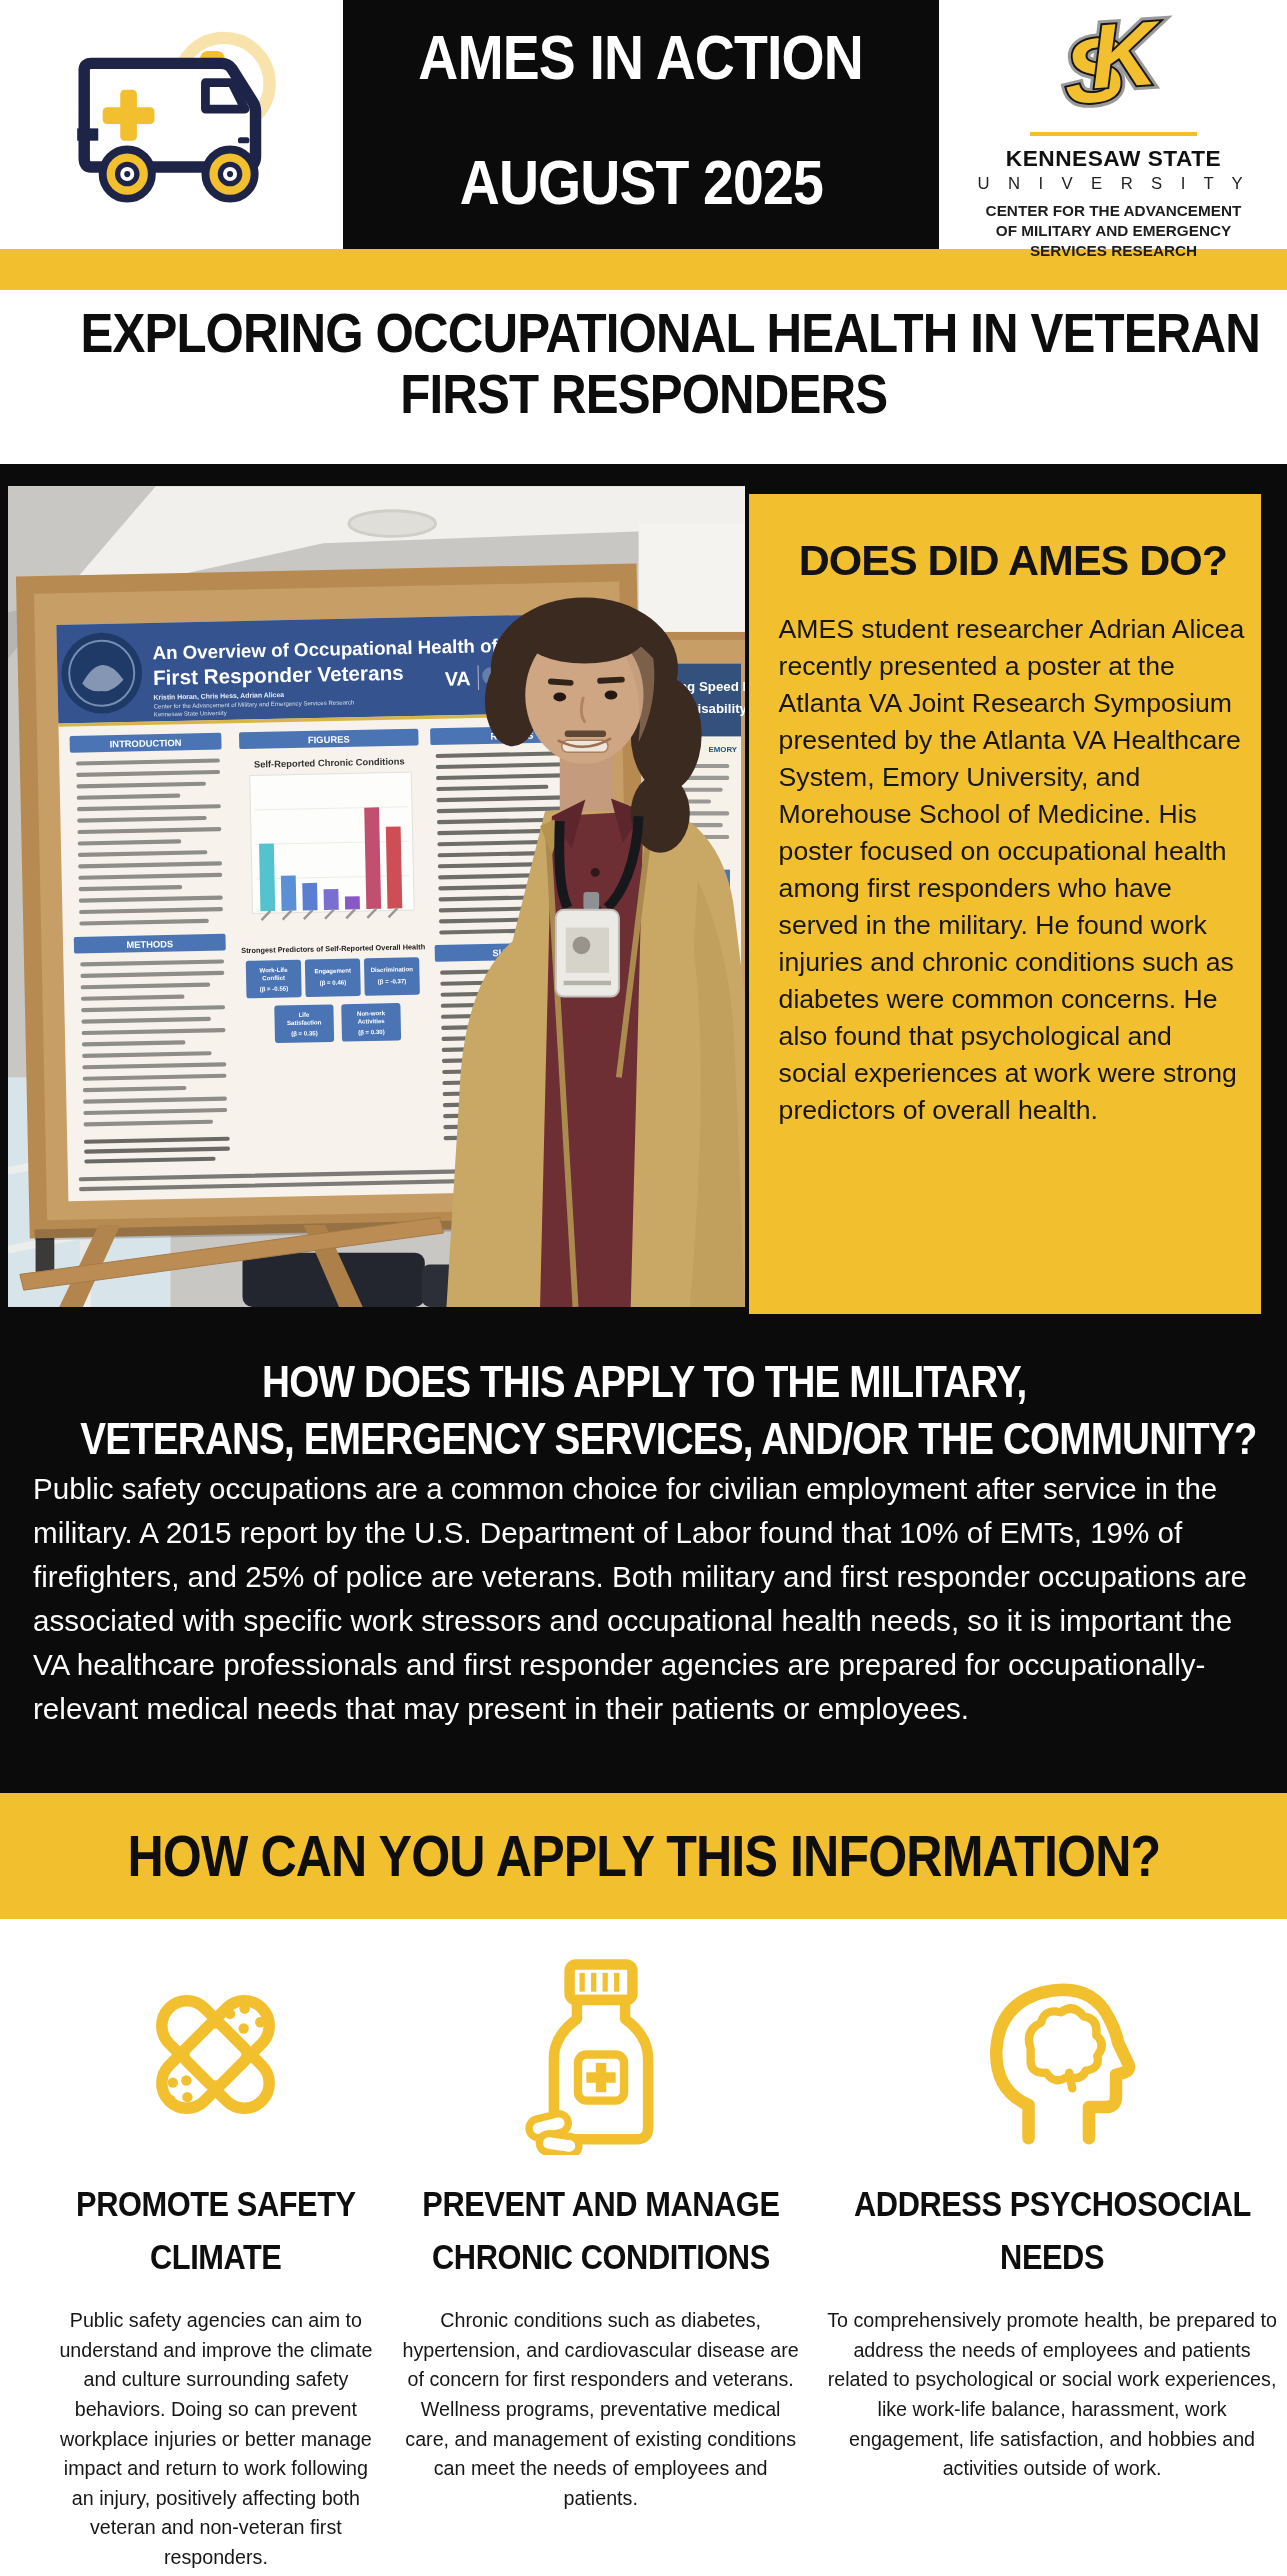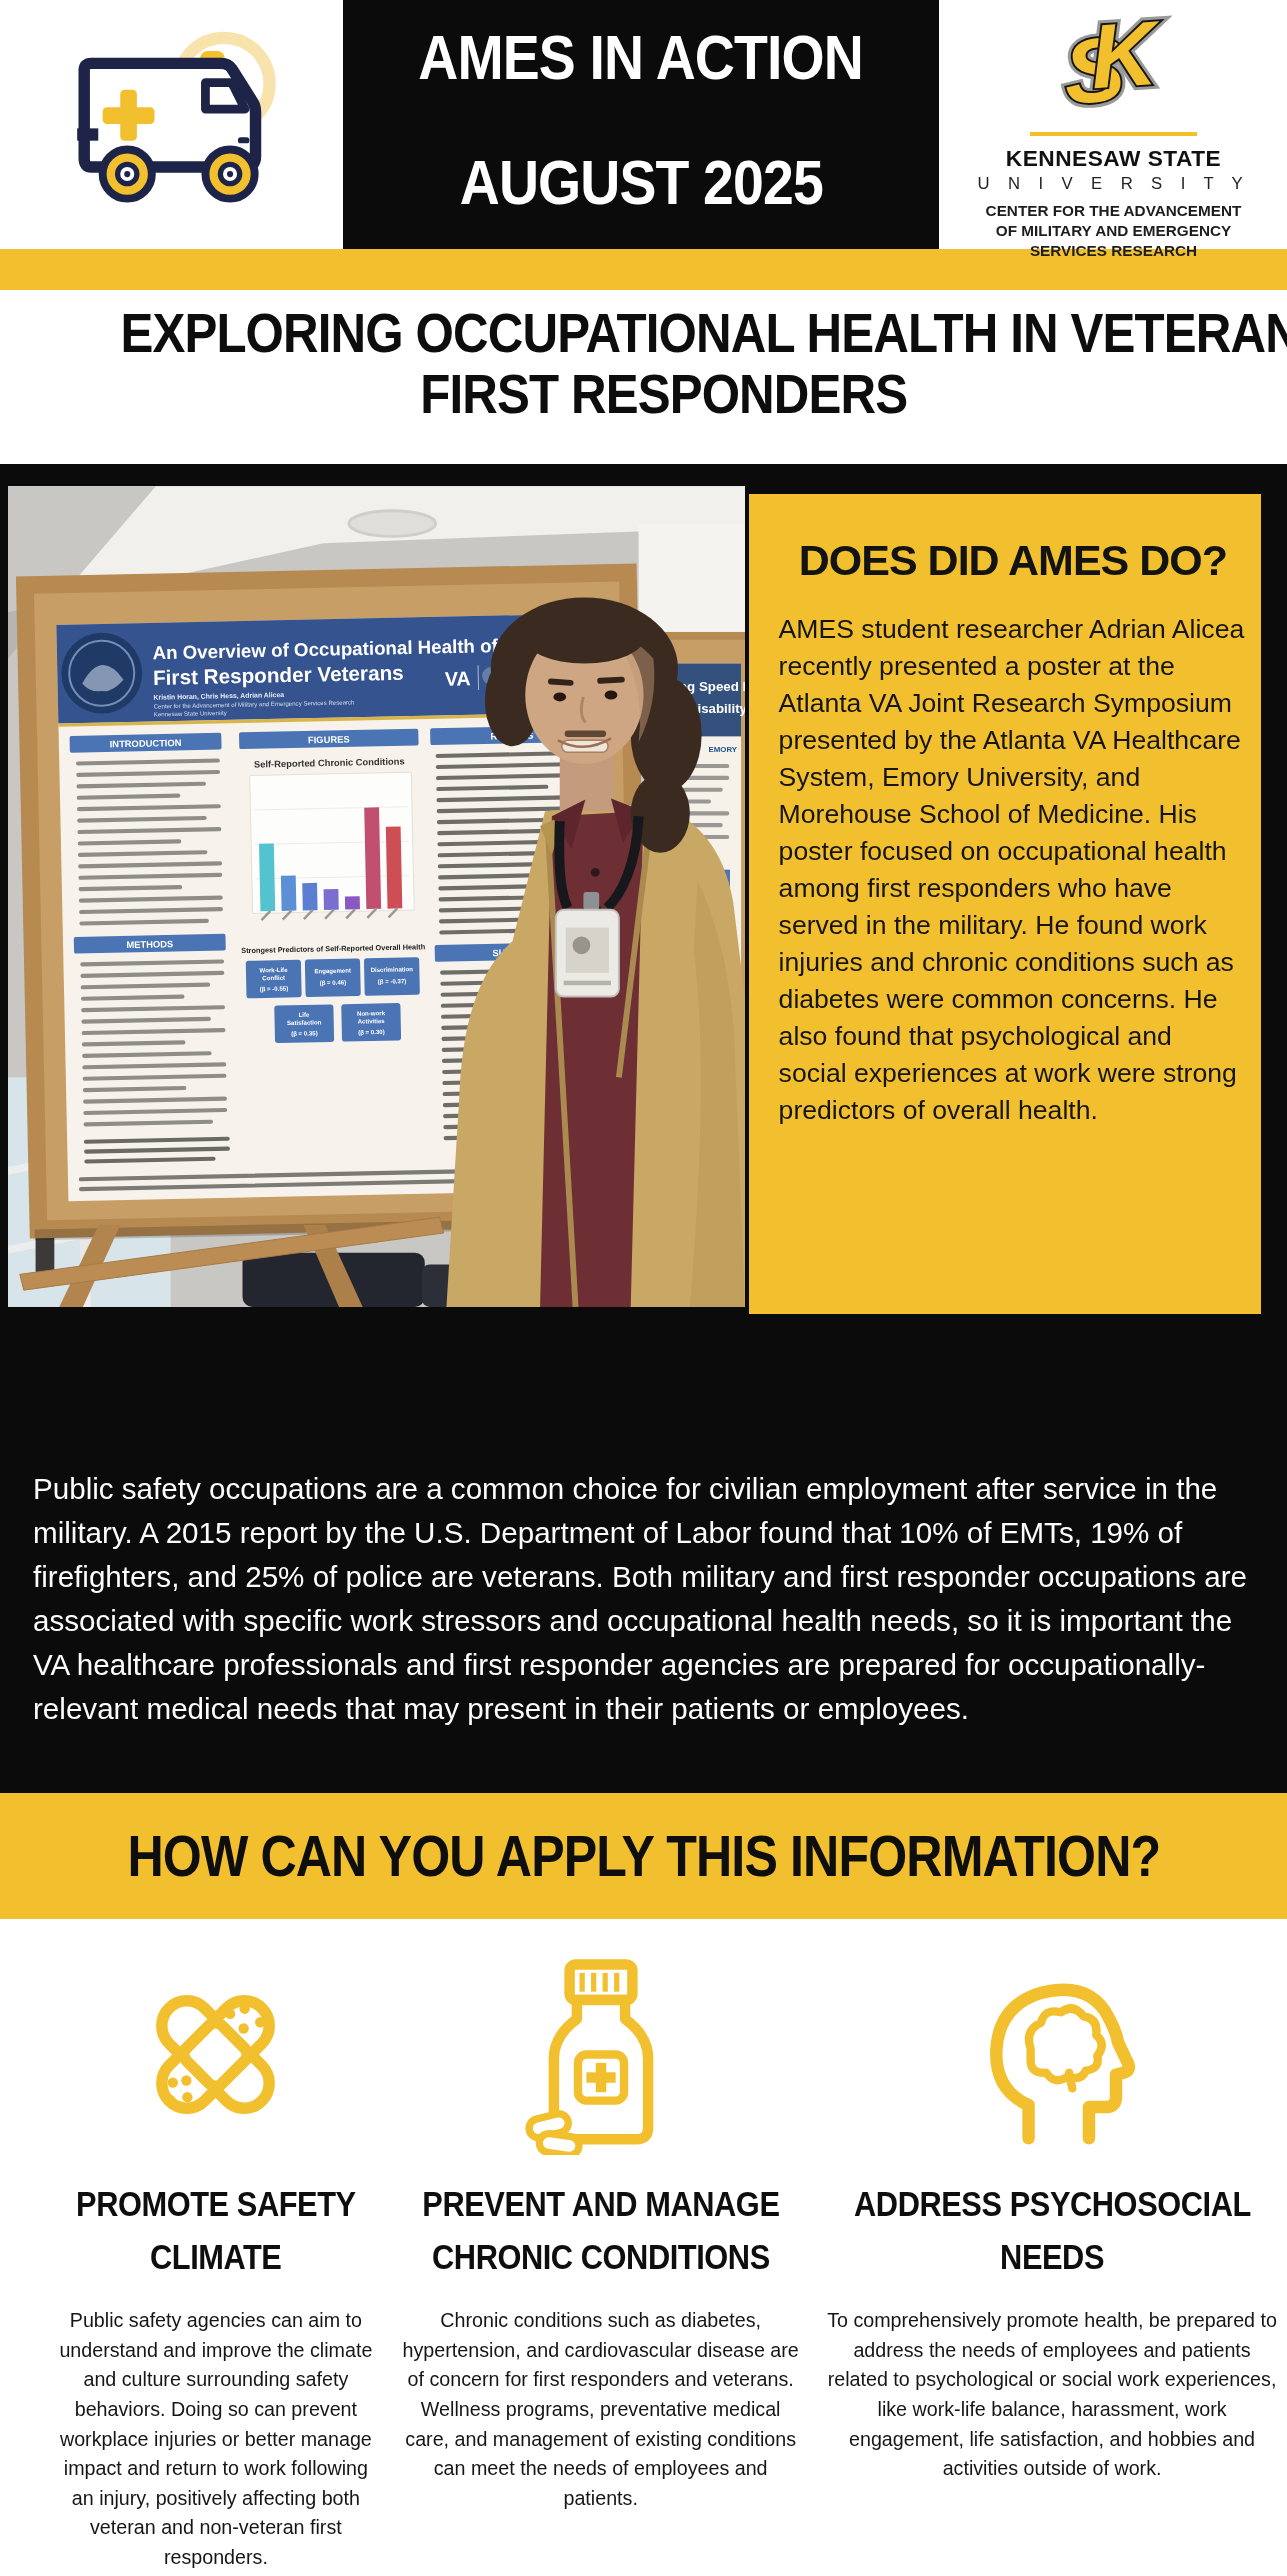--- a/index.html
+++ b/index.html
@@ -14,21 +14,21 @@
   .hdr-box{position:absolute;left:343px;top:0;width:596px;height:249px;background:#0b0b0b;
     display:flex;flex-direction:column;justify-content:space-between;align-items:center;padding:25.6px 0 35px;box-sizing:border-box;}
   .hdr-box .line{color:#fff;font-weight:bold;font-size:63px;line-height:1;}
   .logo-block{position:absolute;left:958px;top:5.9px;width:311px;text-align:center;}
   .logo-rule{width:167px;height:3.9px;background:#F3C127;margin:5.9px auto 8.9px;}
   .logo-name1{font-size:22.7px;font-weight:bold;letter-spacing:0.5px;color:#111;}
   .logo-name2{font-size:16.7px;font-weight:normal;letter-spacing:6.9px;color:#222;margin-top:2px;}
   .logo-center{font-size:15.3px;font-weight:bold;color:#1d1d1d;line-height:19.7px;margin-top:7.9px;}
   
   .gold-bar{height:41px;background:#F2C02E;}
-  .title-band{height:174px;background:#fff;text-align:center;padding-top:11.8px;box-sizing:border-box;padding-left:40px;}
+  .title-band{height:174px;background:#fff;text-align:center;padding-top:11.8px;box-sizing:border-box;}
   .title-band .line{font-size:56px;font-weight:bold;color:#0d0d0d;line-height:61px;}
   
   .mid{position:relative;height:1329px;background:#0b0b0b;}
   .photo-box{position:absolute;left:7.9px;top:21.7px;width:737px;height:821px;background:#cfcdc9;}
   .ames-box{position:absolute;left:749px;top:29.6px;width:512px;height:820px;background:#F2C02E;box-sizing:border-box;padding:35px 13.8px 0 29.6px;}
   .ames-box h2{margin:7.9px 0 25.6px;text-align:center;font-size:43px;letter-spacing:-1px;color:#131313;font-weight:bold;}
   .ames-box p{margin:0;font-size:26.6px;line-height:37px;color:#171511;}
   .apply-head{position:absolute;top:889px;left:0;width:100%;text-align:center;color:#fff;}
   .apply-head .line{font-size:44px;font-weight:bold;line-height:57px;}
   .apply-body{position:absolute;top:1003px;left:33px;width:1223px;color:#fdfdfd;font-size:29.6px;line-height:44px;}
@@ -356,20 +356,24 @@
         <rect x="564" y="502" width="48" height="4.5" fill="#b5b2aa"></rect>
       </g>
     </svg>
   </div>
 
   <div class="ames-box">
     <h2>DOES DID AMES DO?</h2>
     <p>AMES student researcher Adrian Alicea recently presented a poster at the Atlanta VA Joint Research Symposium presented by the Atlanta VA Healthcare System, Emory University, and Morehouse School of Medicine. His poster focused on occupational health among first responders who have served in the military. He found work injuries and chronic conditions such as diabetes were common concerns. He also found that psychological and social experiences at work were strong predictors of overall health.</p>
   </div>
 
+  <div class="apply-head">
+    <div class="line"><span class="cond">HOW DOES THIS APPLY TO THE MILITARY,</span></div>
+    <div class="line"><span class="cond">VETERANS, EMERGENCY SERVICES, AND/OR THE COMMUNITY?</span></div>
+  </div>
   <div class="apply-body">Public safety occupations are a common choice for civilian employment after service in the military. A 2015 report by the U.S. Department of Labor found that 10% of EMTs, 19% of firefighters, and 25% of police are veterans. Both military and first responder occupations are associated with specific work stressors and occupational health needs, so it is important the VA healthcare professionals and first responder agencies are prepared for occupationally-relevant medical needs that may present in their patients or employees.</div>
 </div>
 
 <div class="info-band">
   <div class="line"><span class="cond">HOW CAN YOU APPLY THIS INFORMATION?</span></div>
 </div>
 
 <div class="bottom">
 
   <div class="col">

